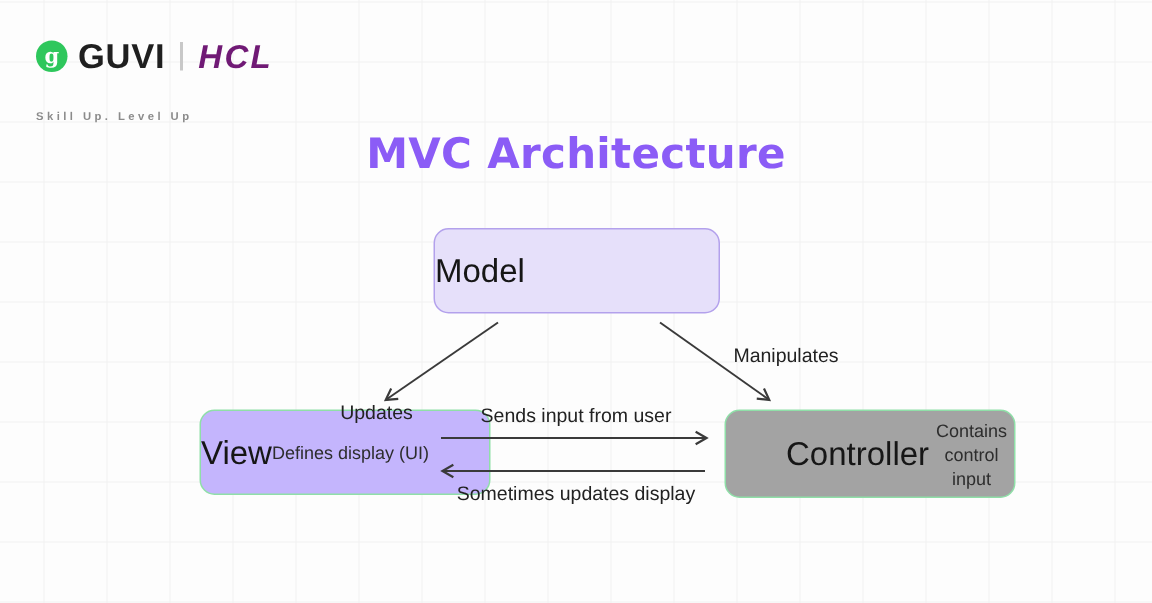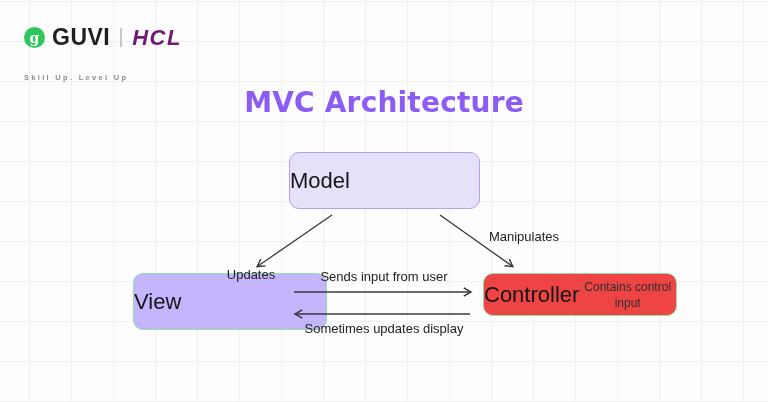--- a/index.html
+++ b/index.html
@@ -63,22 +63,22 @@
 
   .node-model {
     left: 289px; top: 152px; width: 191px; height: 57px;
     background: #e6e0fa; border: 1.5px solid #b3a1ec;
   }
   .node-view {
     left: 91px; top: 273px; width: 194px; height: 57px;
     background: #c4b5fd; border: 1px solid #8fdfa8; margin-left: 42px;
   }
   .node-controller {
-    left: 483px; top: 273px; width: 194px; height: 43px;
-    background: #ef4444; border: 1px solid #8fdfa8;
+    left: 483px; top: 273px; width: 194px; height: 59px;
+    background: #a3a3a3; border: 1px solid #8fdfa8; padding-left: 40px;
   }
 
   
   .edge-label {
     position: absolute; text-align: center;
     font-size: 13px; color: #222; line-height: 16px;
     font-family: "Liberation Sans", sans-serif;
   }
   .lbl-updates      { left: 203px; top: 229px; width: 96px; margin-top: 38px; }
   .lbl-manipulates  { left: 476px; top: 229px; width: 96px; }
@@ -104,20 +104,21 @@
 </div>
 
 <h1 class="page-title">MVC Architecture</h1>
 
 <div class="node node-model">
   <div class="node-title">Model</div>
 </div>
 
 <div class="node node-view">
   <div class="node-title">View</div>
+  <div class="node-sub">Defines display (UI)</div>
 </div>
 
 <div class="node node-controller">
   <div class="node-title">Controller</div>
   <div class="node-sub">Contains control input</div>
 </div>
 
 <div class="edge-label lbl-updates">Updates</div>
 <div class="edge-label lbl-manipulates">Manipulates</div>
 <div class="edge-label lbl-sends">Sends input from user</div>

